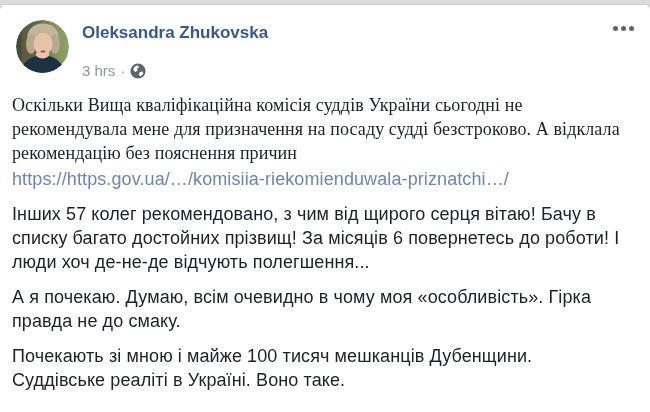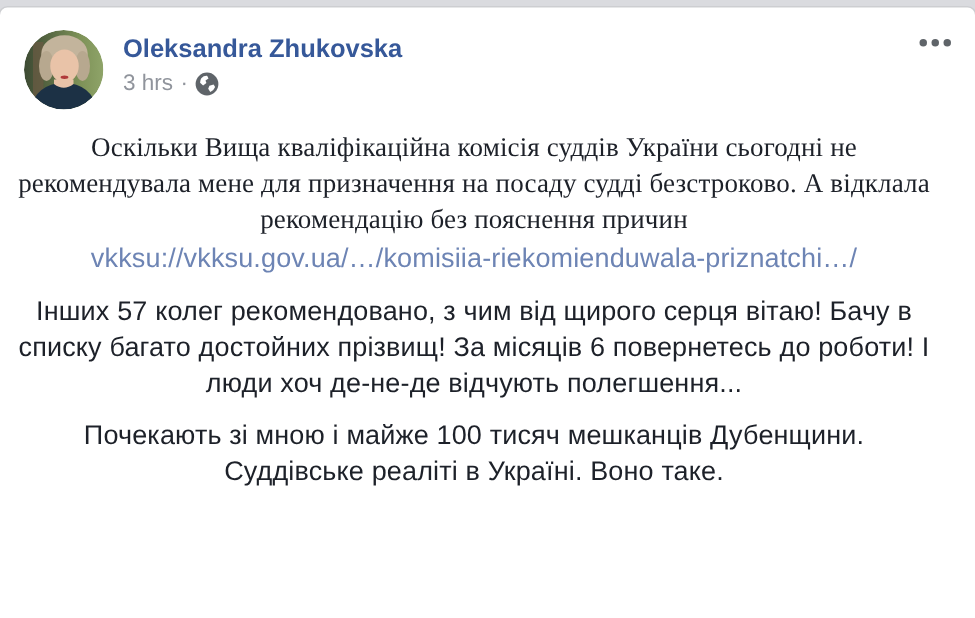--- a/index.html
+++ b/index.html
@@ -15,21 +15,20 @@
     overflow: hidden;
   }
   .card {
     margin-top: 5px;
     width: 650px;
     height: 407px;
     background: #ffffff;
     border-radius: 5px 5px 0 0;
     box-shadow: 0 0 0 1px rgba(0,0,0,.06);
     position: relative;
-    text-align: center;
   }
   
   .post-header {
     display: flex;
     align-items: flex-start;
     padding: 15px 12px 0 16px;
     position: relative;
   }
   .avatar {
     width: 53px;
@@ -44,21 +43,21 @@
   .author {
     font-size: 17px;
     font-weight: bold;
     color: #365899;
     text-decoration: none;
     line-height: 22px;
     display: inline-block;
     cursor: pointer;
   }
   .meta {
-    margin-top: 3px;
+    margin-top: 18px;
     display: flex;
     align-items: center;
     font-size: 15px;
     color: #90949c;
     line-height: 18px;
   }
   .meta a { color: #90949c; text-decoration: none; cursor: pointer; }
   .meta .sep { margin: 0 5px; }
   .globe { display: inline-flex; align-items: center; }
   .more-button {
@@ -145,19 +144,20 @@
 
       <div class="more-button">
         <span class="dot"></span>
         <span class="dot"></span>
         <span class="dot"></span>
       </div>
     </div>
 
     <div class="post-body">
       <p class="pre-link">Оскільки Вища кваліфікаційна комісія суддів України сьогодні не рекомендувала мене для призначення на посаду судді безстроково. А відклала рекомендацію без пояснення причин</p>
-      <p><a class="post-link">vkksu://vkksu.gov.ua/…/komisiia-riekomienduwala-priznatchi…/</a></p>
+      <p><a class="post-link">https://https.gov.ua/…/komisiia-riekomienduwala-priznatchi…/</a></p>
       <p>Інших 57 колег рекомендовано, з чим від щирого серця вітаю! Бачу в списку багато достойних прізвищ! За місяців 6 повернетесь до роботи! І люди хоч де-не-де відчують полегшення...</p>
+      <p>А я почекаю. Думаю, всім очевидно в чому моя «особливість». Гірка правда не до смаку.</p>
       <p>Почекають зі мною і майже 100 тисяч мешканців Дубенщини. Суддівське реаліті в Україні. Воно таке.</p>
     </div>
 
   </div>
 </div>
 
 </body></html>

